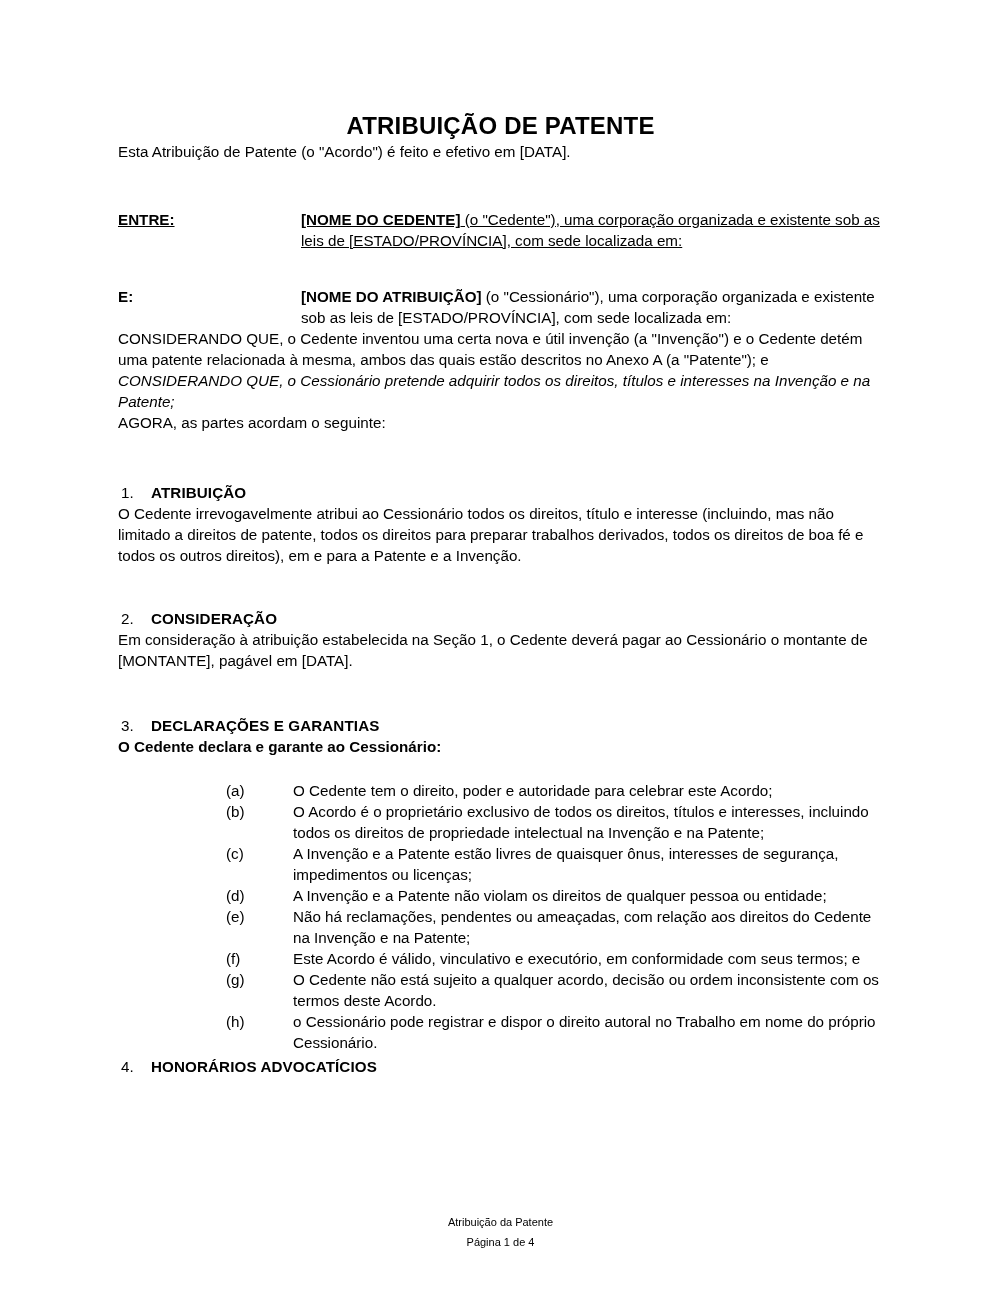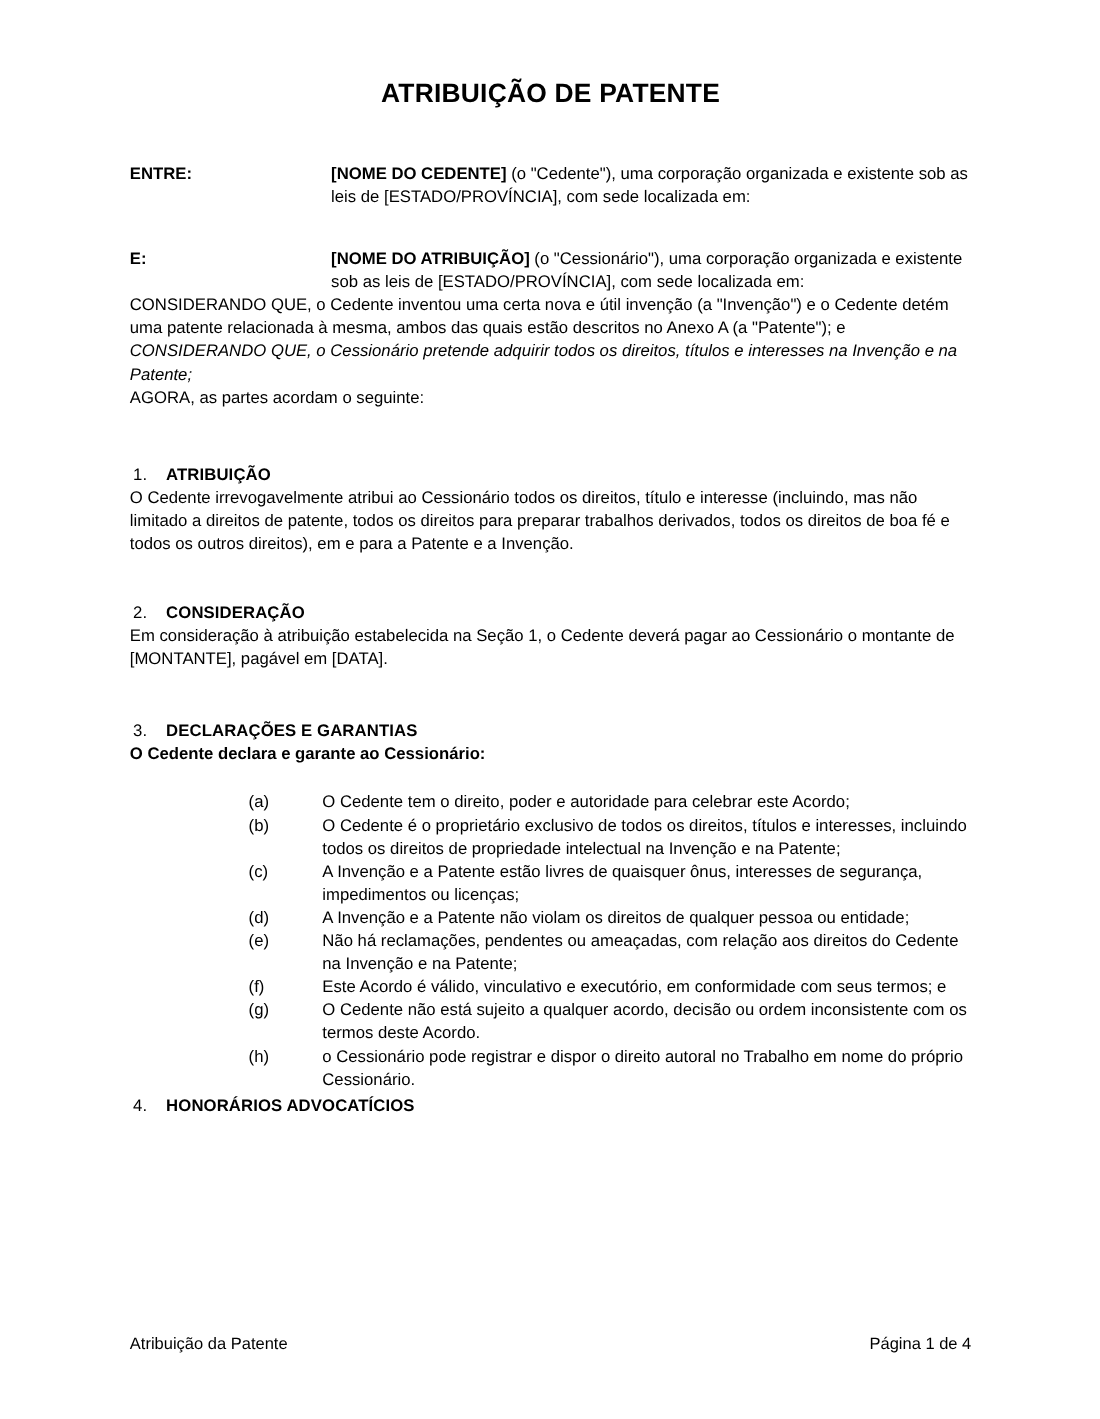--- a/index.html
+++ b/index.html
@@ -26,21 +26,21 @@
     top: 0;
     width: 765px;
   }
 
   .doc-title {
     text-align: center;
     font-size: 24px;
     font-weight: bold;
     letter-spacing: 0.2px;
     margin: 0;
-    padding-top: 72px;
+    padding-top: 112px;
     line-height: 1.2;
   }
 
   p.body-text {
     font-size: 15.2px;
     line-height: 21px;
     margin: 0;
     text-align: left;
   }
 
@@ -48,21 +48,21 @@
     margin-top: 48px;
   }
 
   
   .party-block {
     display: flex;
     align-items: flex-start;
     font-size: 15.2px;
     line-height: 21px;
   }
-  .party-block.first { margin-top: 47px; }
+  .party-block.first { margin-top: 47px; text-decoration: underline; }
   .party-block.second { margin-top: 35px; }
   .party-label {
     font-weight: bold;
     width: 183px;
     flex: 0 0 183px;
     box-sizing: border-box;
   }
   .party-body {
     flex: 1 1 auto;
   }
@@ -126,33 +126,35 @@
 
   
   .doc-footer {
     position: absolute;
     left: 118px;
     right: 117px;
     top: 1212px;
     display: flex;
     justify-content: space-between;
     align-items: center;
-    font-size: 15px;
+    font-size: 11px;
     line-height: 20px;
+    flex-direction: column;
   }
   .footer-right { text-align: right; }
 </style>
 </head>
 <body>
 
 <div class="page">
   <div class="content">
 
     <h1 class="doc-title">ATRIBUIÇÃO DE PATENTE</h1>
 
+    <p class="body-text intro-para">Esta Atribuição de Patente (o "Acordo") é feito e efetivo em  [DATA].</p>
 
     <div class="party-block first">
       <div class="party-label">ENTRE:</div>
       <div class="party-body"><span class="lead">[NOME DO CEDENTE]</span><span> (o "Cedente"), uma corporação organizada e existente sob as leis de [ESTADO/PROVÍNCIA], com sede localizada em:</span></div>
     </div>
 
     <div class="party-block second">
       <div class="party-label">E:</div>
       <div class="party-body"><span class="lead">[NOME DO ATRIBUIÇÃO]</span><span> (o "Cessionário"), uma corporação organizada e existente sob as leis de [ESTADO/PROVÍNCIA], com sede localizada em:</span></div>
     </div>
@@ -179,21 +181,21 @@
     </div>
     <p class="body-text sec3-body">O Cedente declara e garante ao Cessionário:</p>
 
     <div class="letter-list">
       <div class="letter-item">
         <span class="mark">(a)</span>
         <span class="txt">O Cedente tem o direito, poder e autoridade para celebrar este Acordo;</span>
       </div>
       <div class="letter-item">
         <span class="mark">(b)</span>
-        <span class="txt">O Cedente é o proprietário exclusivo de todos os direitos, títulos e interesses, incluindo todos os direitos de propriedade intelectual na Invenção e na Patente;</span>
+        <span class="txt">O Acordo é o proprietário exclusivo de todos os direitos, títulos e interesses, incluindo todos os direitos de propriedade intelectual na Invenção e na Patente;</span>
       </div>
       <div class="letter-item">
         <span class="mark">(c)</span>
         <span class="txt">A Invenção e a Patente estão livres de quaisquer ônus, interesses de segurança, impedimentos ou licenças;</span>
       </div>
       <div class="letter-item">
         <span class="mark">(d)</span>
         <span class="txt">A Invenção e a Patente não violam os direitos de qualquer pessoa ou entidade;</span>
       </div>
       <div class="letter-item">

